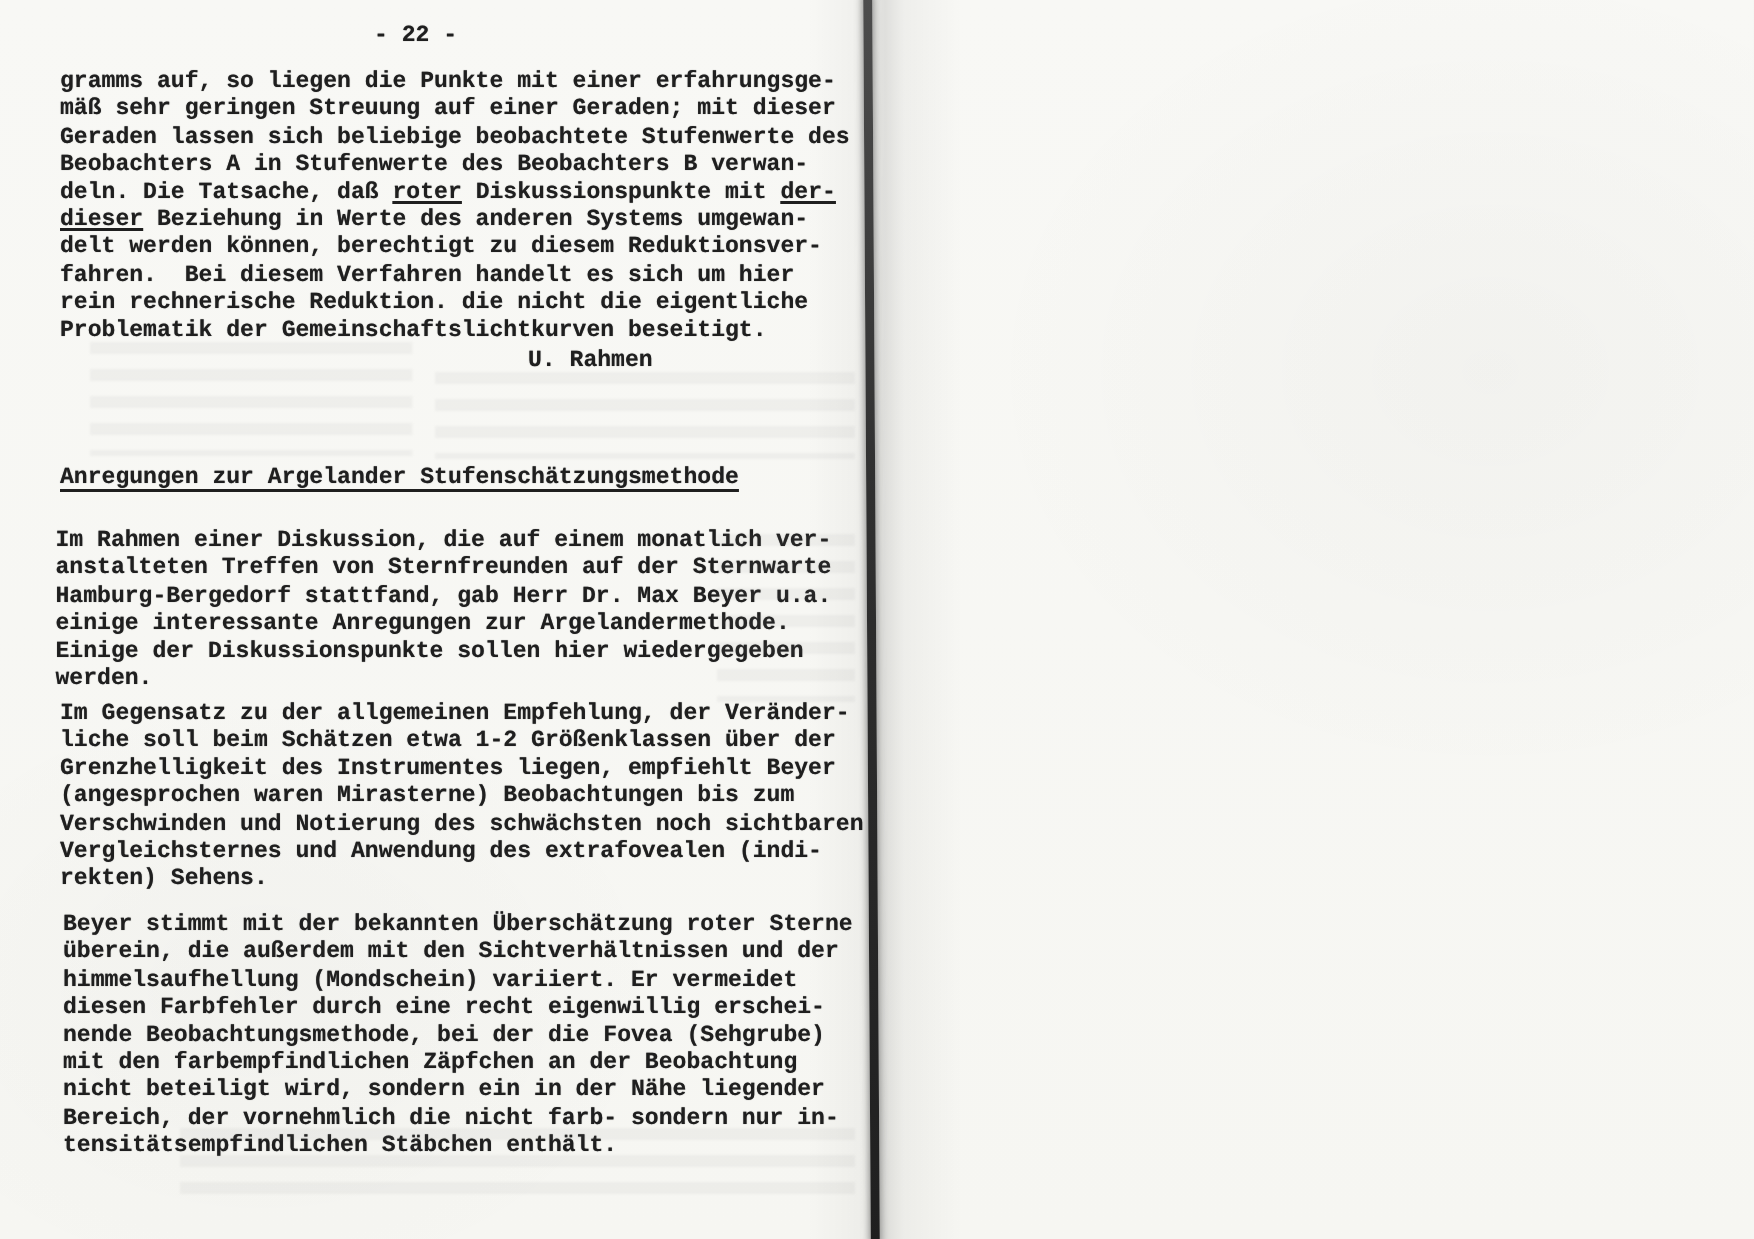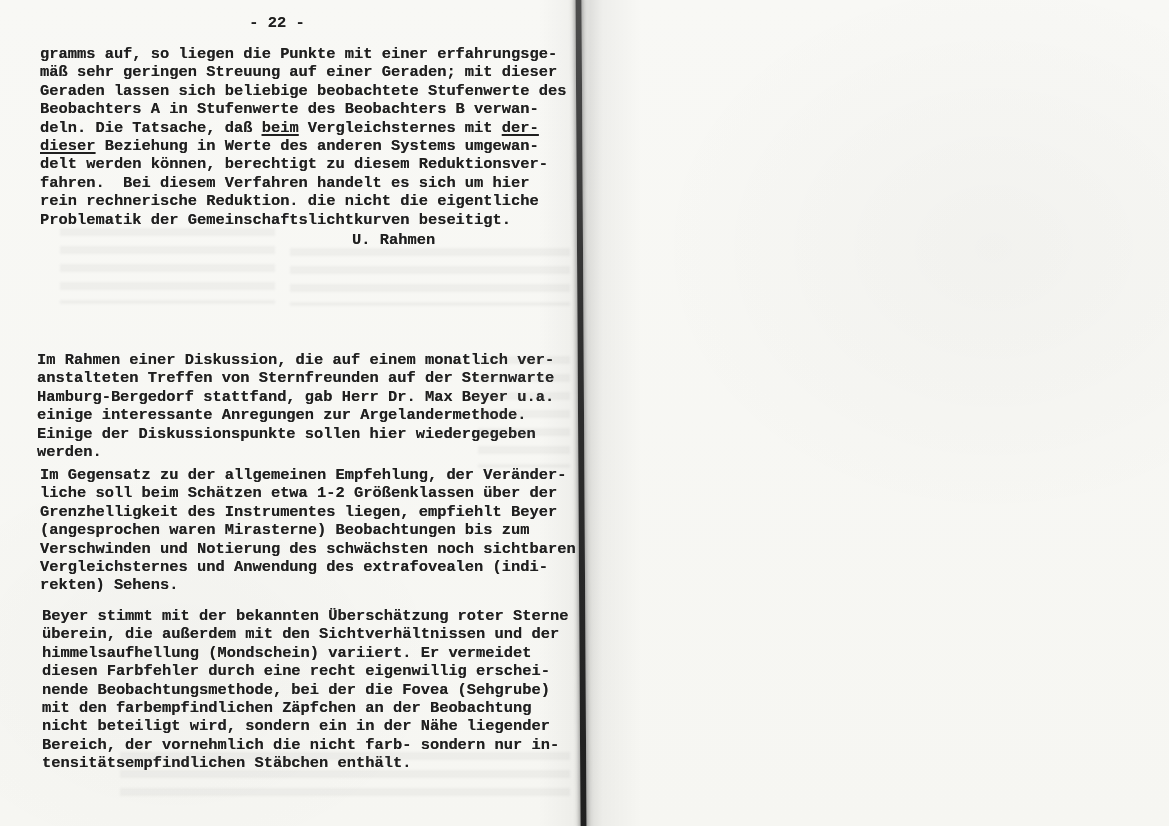--- a/index.html
+++ b/index.html
@@ -41,29 +41,30 @@
 
 <div class="spread">
 
   <div class="page page-left">
     <div class="txt pagenum" style="left:217px;top:14px;">- 22 -</div>
 
     <div class="txt" style="left:40px;top:45px;width:536px;"><span>gramms auf, so liegen die Punkte mit einer erfahrungsge-
 mäß sehr geringen Streuung auf einer Geraden; mit dieser
 Geraden lassen sich beliebige beobachtete Stufenwerte des
 Beobachters A in Stufenwerte des Beobachters B verwan-
-deln. Die Tatsache, daß </span><span class="u">beim</span><span> Vergleichsternes mit </span><span class="u">der-</span><span>
+deln. Die Tatsache, daß </span><span class="u">roter</span><span> Diskussionspunkte mit </span><span class="u">der-</span><span>
 </span><span class="u">dieser</span><span> Beziehung in Werte des anderen Systems umgewan-
 delt werden können, berechtigt zu diesem Reduktionsver-
 fahren.  Bei diesem Verfahren handelt es sich um hier
 rein rechnerische Reduktion. die nicht die eigentliche
 Problematik der Gemeinschaftslichtkurven beseitigt.</span></div>
 
     <div class="txt" style="left:352px;top:231px;">U. Rahmen</div>
 
+    <div class="txt heading" style="left:40px;top:309px;">Anregungen zur Argelander Stufenschätzungsmethode</div>
 
     <div class="txt" style="left:37px;top:351px;width:536px;">Im Rahmen einer Diskussion, die auf einem monatlich ver-
 anstalteten Treffen von Sternfreunden auf der Sternwarte
 Hamburg-Bergedorf stattfand, gab Herr Dr. Max Beyer u.a.
 einige interessante Anregungen zur Argelandermethode.
 Einige der Diskussionspunkte sollen hier wiedergegeben
 werden.</div>
 
     <div class="txt" style="left:40px;top:466px;width:544px;">Im Gegensatz zu der allgemeinen Empfehlung, der Veränder-
 liche soll beim Schätzen etwa 1-2 Größenklassen über der

